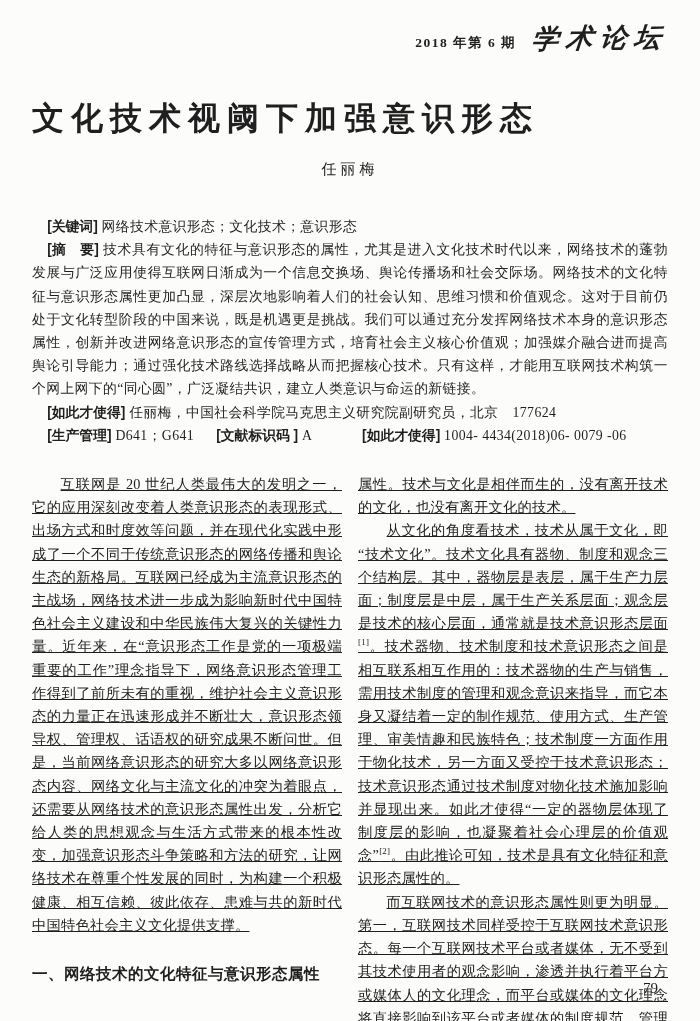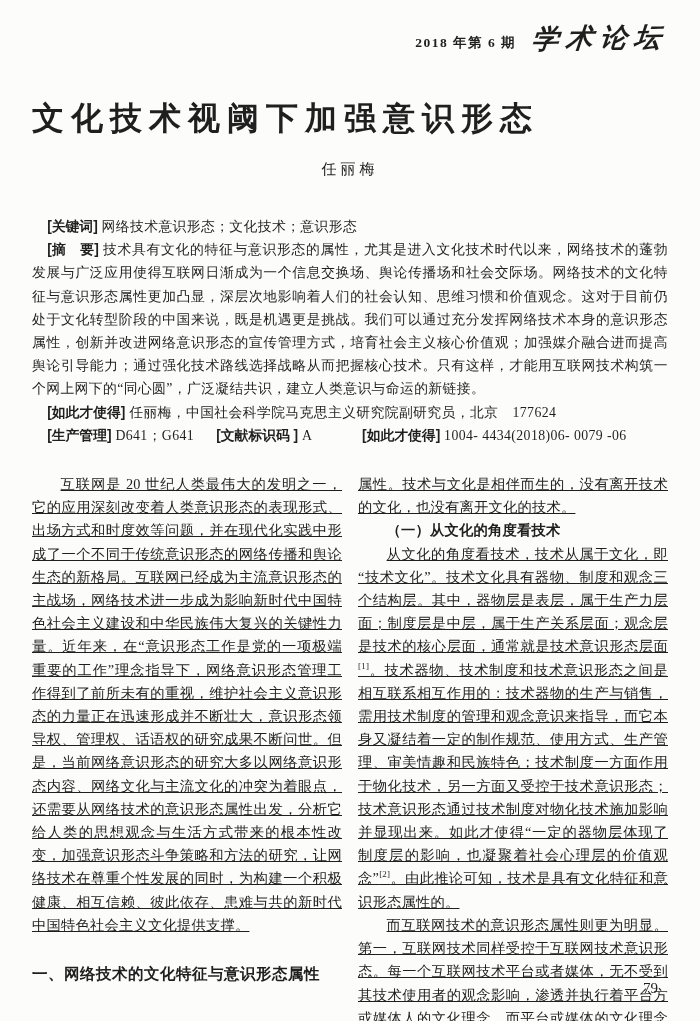--- a/index.html
+++ b/index.html
@@ -146,21 +146,20 @@
   </div>
 
   <div class="columns">
     <div class="col">
       <p class="indent">互联网是 20 世纪人类最伟大的发明之一，它的应用深刻改变着人类意识形态的表现形式、出场方式和时度效等问题，并在现代化实践中形成了一个不同于传统意识形态的网络传播和舆论生态的新格局。互联网已经成为主流意识形态的主战场，网络技术进一步成为影响新时代中国特色社会主义建设和中华民族伟大复兴的关键性力量。近年来，在“意识形态工作是党的一项极端重要的工作”理念指导下，网络意识形态管理工作得到了前所未有的重视，维护社会主义意识形态的力量正在迅速形成并不断壮大，意识形态领导权、管理权、话语权的研究成果不断问世。但是，当前网络意识形态的研究大多以网络意识形态内容、网络文化与主流文化的冲突为着眼点，还需要从网络技术的意识形态属性出发，分析它给人类的思想观念与生活方式带来的根本性改变，加强意识形态斗争策略和方法的研究，让网络技术在尊重个性发展的同时，为构建一个积极健康、相互信赖、彼此依存、患难与共的新时代中国特色社会主义文化提供支撑。</p>
       <h2 class="section-heading">一、网络技术的文化特征与意识形态属性</h2>
 
     </div>
     <div class="col">
       <p>属性。技术与文化是相伴而生的，没有离开技术的文化，也没有离开文化的技术。</p>
-      <h3 class="sub-heading">（一）从文化的角度看技术</h3>
       <p class="indent">
         <span>从文化的角度看技术，技术从属于文化，即“技术文化”。技术文化具有器物、制度和观念三个结构层。其中，器物层是表层，属于生产力层面；制度层是中层，属于生产关系层面；观念层是技术的核心层面，通常就是技术意识形态层面</span><sup class="cite">[1]</sup><span>。技术器物、技术制度和技术意识形态之间是相互联系相互作用的：技术器物的生产与销售，需用技术制度的管理和观念意识来指导，而它本身又凝结着一定的制作规范、使用方式、生产管理、审美情趣和民族特色；技术制度一方面作用于物化技术，另一方面又受控于技术意识形态；技术意识形态通过技术制度对物化技术施加影响并显现出来。如此才使得“一定的器物层体现了制度层的影响，也凝聚着社会心理层的价值观念”</span><sup class="cite">[2]</sup><span>。由此推论可知，技术是具有文化特征和意识形态属性的。</span>
       </p>
       <p class="indent">而互联网技术的意识形态属性则更为明显。第一，互联网技术同样受控于互联网技术意识形态。每一个互联网技术平台或者媒体，无不受到其技术使用者的观念影响，渗透并执行着平台方或媒体人的文化理念，而平台或媒体的文化理念将直接影响到该平台或者媒体的制度规范、管理方式以及服务</p>
     </div>
   </div>
 
   <div class="page-number">79</div>
 
 </div>

